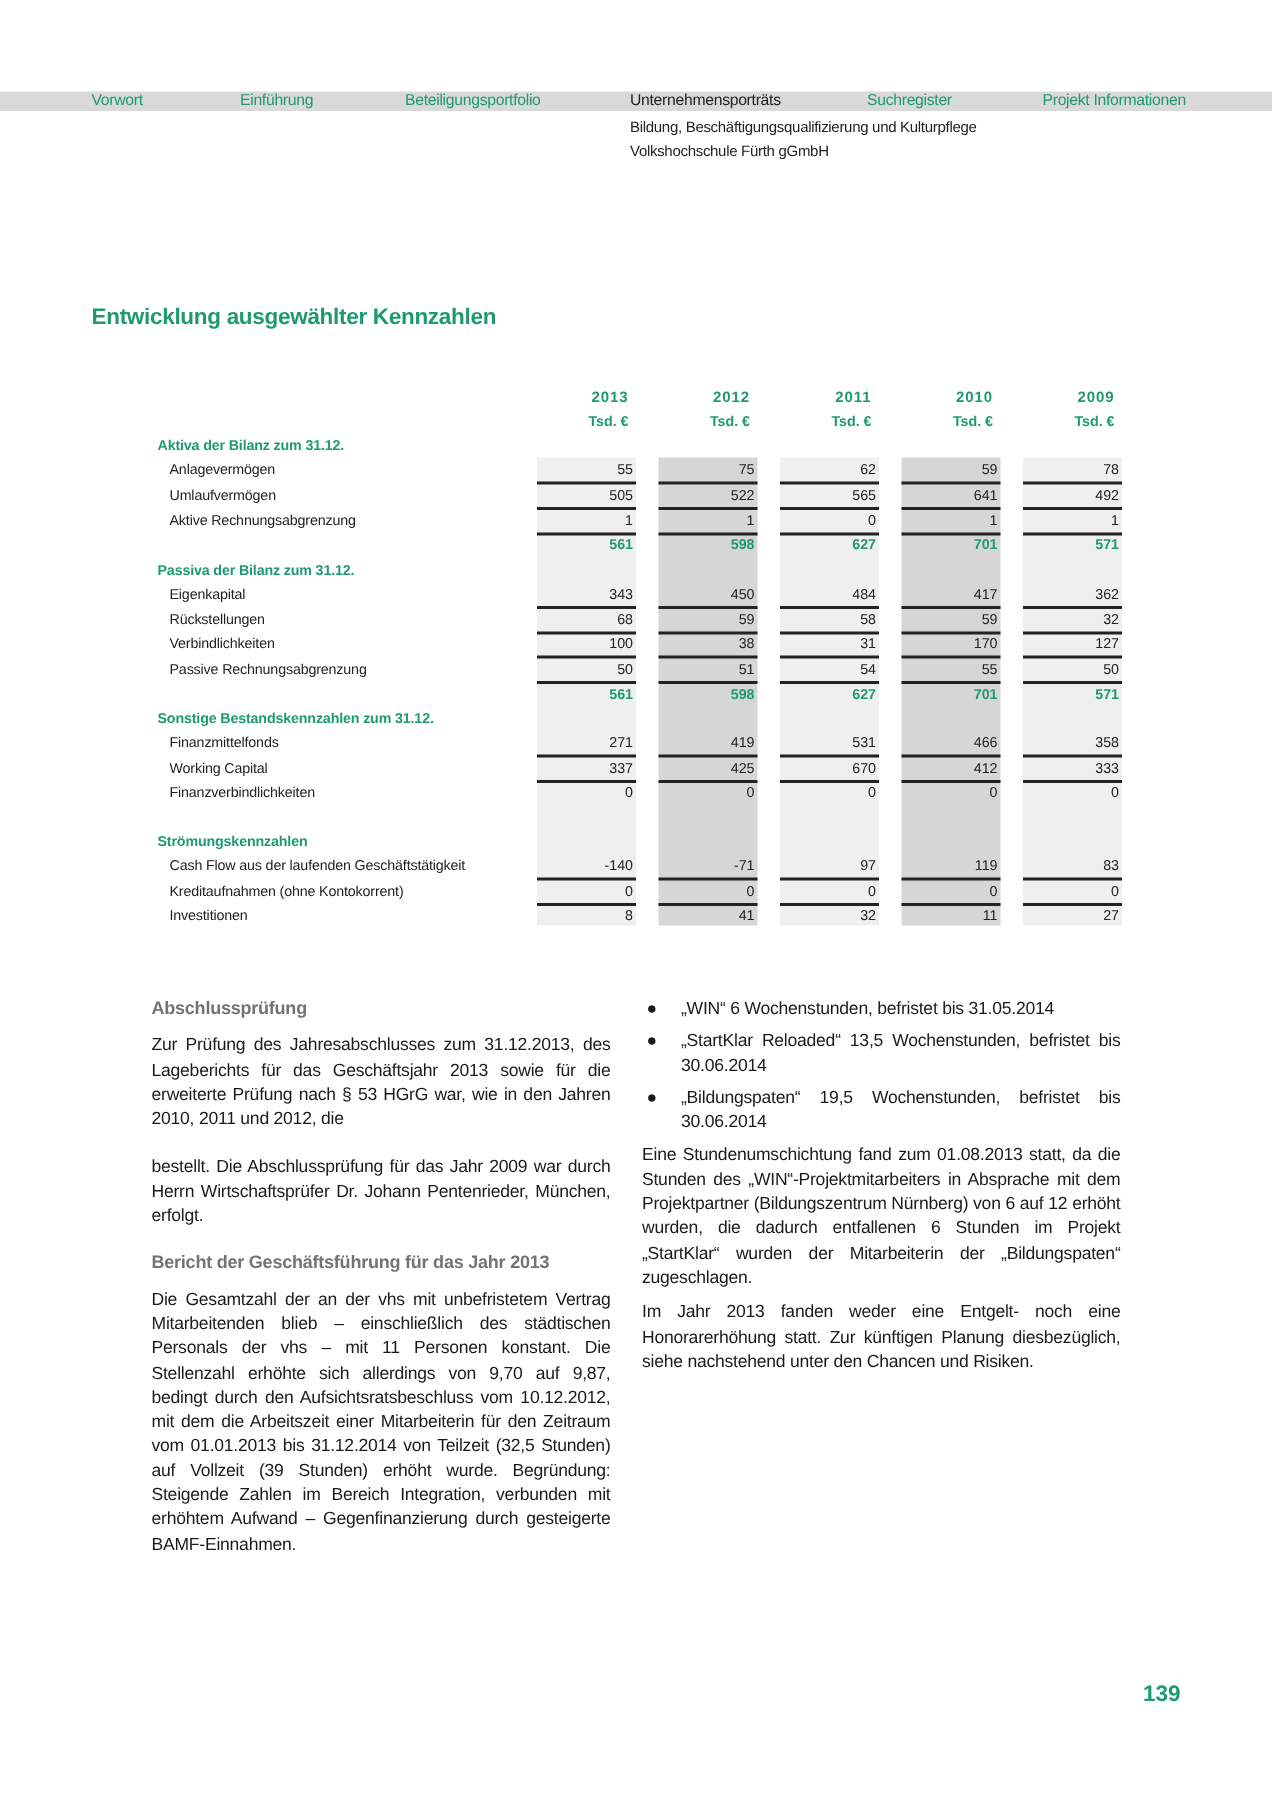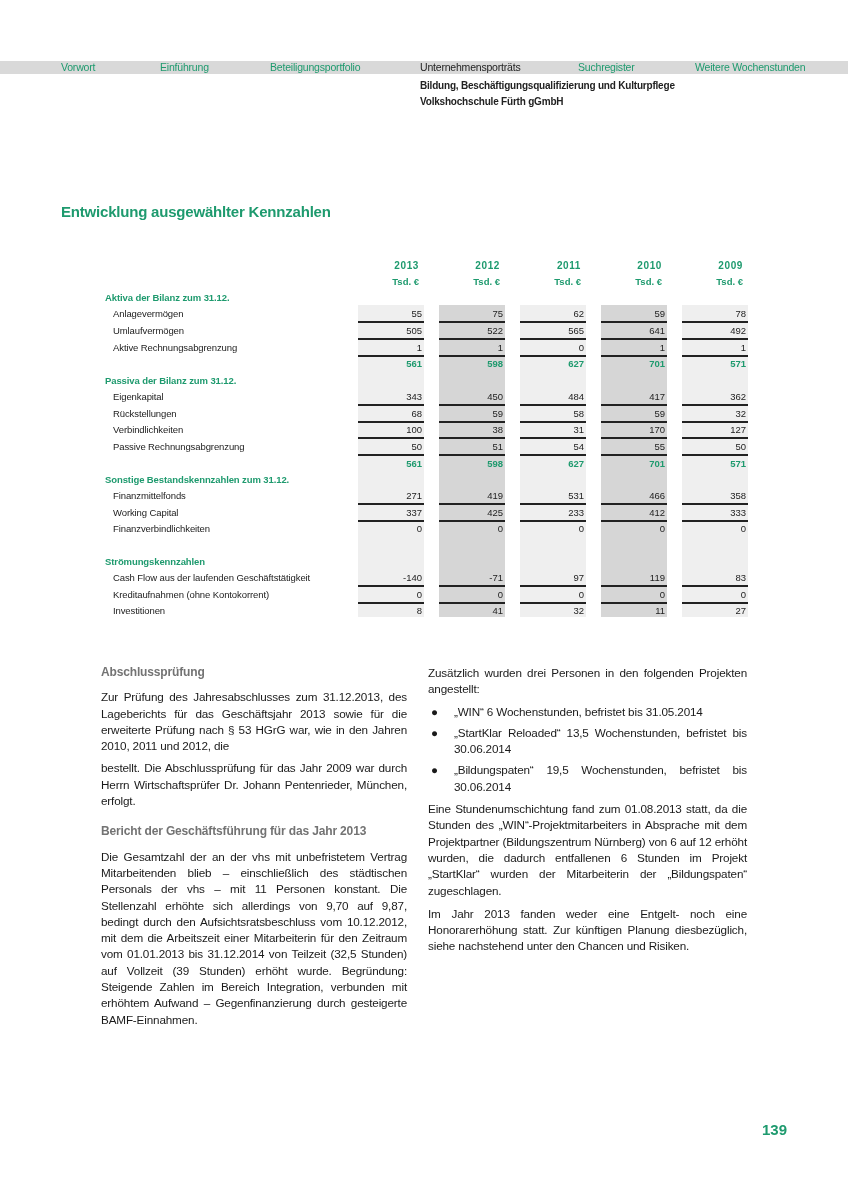--- a/index.html
+++ b/index.html
@@ -1,21 +1,21 @@
 <!DOCTYPE html>
 <html><head>
 <meta charset="utf-8">
 <style>
   html, body { margin:0; padding:0; background:#fff; }
   body { width:848px; height:1200px; position:relative; overflow:hidden;
          font-family:"Liberation Sans", sans-serif; color:#1a1a1a; }
   .topnav { position:absolute; left:0; top:61px; width:848px; height:13px; background:#d9d9d9; }
   .topnav span { position:absolute; top:0; font-size:10.5px; line-height:13px; color:#1e9a6e; letter-spacing:-0.2px; }
   .topnav span.active { color:#222; }
-  .subtitle { position:absolute; left:420px; font-size:10px; color:#222; letter-spacing:-0.2px;font-weight:bold; }
+  .subtitle { position:absolute; left:420px; font-size:10px; color:#222; letter-spacing:-0.2px; }
   h1.title { position:absolute; left:61px; top:203px; margin:0; font-size:15px; font-weight:bold; color:#1e9a6e; letter-spacing:-0.2px; }
 
   .colbg { position:absolute; top:305px; height:312px; width:66px; }
   .colbg.light { background:#efefef; }
   .colbg.dark { background:#d6d6d6; }
 
   .yearhdr { position:absolute; width:66px; text-align:right; font-size:10px; font-weight:bold; color:#1e9a6e; letter-spacing:0.6px; }
   .unithdr { position:absolute; width:66px; text-align:right; font-size:9.5px; font-weight:bold; color:#1e9a6e; }
 
   .sect { position:absolute; left:105px; font-size:9.5px; font-weight:bold; color:#1e9a6e; letter-spacing:-0.1px; }
@@ -35,21 +35,21 @@
 </style>
 </head>
 <body>
 
 <div class="topnav">
   <span style="left:61px">Vorwort</span>
   <span style="left:160px">Einführung</span>
   <span style="left:270px">Beteiligungsportfolio</span>
   <span class="active" style="left:420px">Unternehmensporträts</span>
   <span style="left:578px">Suchregister</span>
-  <span style="left:695px">Weitere Wochenstunden</span>
+  <span style="left:695px">Projekt Informationen</span>
 </div>
 
 <div class="subtitle" style="top:80px">Bildung, Beschäftigungsqualifizierung und Kulturpflege</div>
 <div class="subtitle" style="top:96px">Volkshochschule Fürth gGmbH</div>
 
 <h1 class="title">Entwicklung ausgewählter Kennzahlen</h1>
 
 <div>
 
   <div class="colbg light" style="left:358px"></div>
@@ -139,21 +139,21 @@
   <div class="rowlabel" style="top:490px">Finanzmittelfonds</div>
   <div class="cell" style="left:358px;top:490px">271</div>
   <div class="cell" style="left:439px;top:490px">419</div>
   <div class="cell" style="left:520px;top:490px">531</div>
   <div class="cell" style="left:601px;top:490px">466</div>
   <div class="cell" style="left:682px;top:490px">358</div>
 
   <div class="rowlabel" style="top:507px">Working Capital</div>
   <div class="cell" style="left:358px;top:507px">337</div>
   <div class="cell" style="left:439px;top:507px">425</div>
-  <div class="cell" style="left:520px;top:507px">233</div>
+  <div class="cell" style="left:520px;top:507px">670</div>
   <div class="cell" style="left:601px;top:507px">412</div>
   <div class="cell" style="left:682px;top:507px">333</div>
 
   <div class="rowlabel" style="top:523px">Finanzverbindlichkeiten</div>
   <div class="cell" style="left:358px;top:523px">0</div>
   <div class="cell" style="left:439px;top:523px">0</div>
   <div class="cell" style="left:520px;top:523px">0</div>
   <div class="cell" style="left:601px;top:523px">0</div>
   <div class="cell" style="left:682px;top:523px">0</div>
 
@@ -234,28 +234,27 @@
       <div class="rule" style="left: 358px; top: 602px;"></div>
       <div class="rule" style="left: 439px; top: 602px;"></div>
       <div class="rule" style="left: 520px; top: 602px;"></div>
       <div class="rule" style="left: 601px; top: 602px;"></div>
       <div class="rule" style="left: 682px; top: 602px;"></div>
     </div>
 </div>
 
 <div class="col-text" style="left:101px;top:664px;width:306px">
   <h2 class="sub">Abschlussprüfung</h2>
-  <p style="margin-bottom:6px">Zur Prüfung des Jahresabschlusses zum 31.12.2013, des Lageberichts für das Geschäftsjahr 2013 sowie für die erweiterte Prüfung nach § 53 HGrG war, wie in den Jahren 2010, 2011 und 2012, die</p>
+  <p style="margin-bottom:16px">Zur Prüfung des Jahresabschlusses zum 31.12.2013, des Lageberichts für das Geschäftsjahr 2013 sowie für die erweiterte Prüfung nach § 53 HGrG war, wie in den Jahren 2010, 2011 und 2012, die</p>
   <p style="margin-bottom:14px">bestellt. Die Abschlussprüfung für das Jahr 2009 war durch Herrn Wirtschaftsprüfer Dr. Johann Pentenrieder, München, erfolgt.</p>
   <h2 class="sub">Bericht der Geschäftsführung für das Jahr 2013</h2>
   <p>Die Gesamtzahl der an der vhs mit unbefristetem Vertrag Mitarbeitenden blieb – einschließlich des städtischen Personals der vhs – mit 11 Personen konstant. Die Stellenzahl erhöhte sich allerdings von 9,70 auf 9,87, bedingt durch den Aufsichtsratsbeschluss vom 10.12.2012, mit dem die Arbeitszeit einer Mitarbeiterin für den Zeitraum vom 01.01.2013 bis 31.12.2014 von Teilzeit (32,5 Stunden) auf Vollzeit (39 Stunden) erhöht wurde. Begründung: Steigende Zahlen im Bereich Integration, verbunden mit erhöhtem Aufwand – Gegenfinanzierung durch gesteigerte BAMF-Einnahmen.</p>
 </div>
 
 <div class="col-text" style="left:428px;top:665px;width:319px">
-  <p style="margin-bottom:6px">Zusätzlich wurden drei Personen in den folgenden Projekten angestellt:</p>
   <ul class="bullets">
     <li><span class="dot">●</span><span>„WIN“ 6 Wochenstunden, befristet bis 31.05.2014</span></li>
     <li><span class="dot">●</span><span>„StartKlar Reloaded“ 13,5 Wochenstunden, befristet bis 30.06.2014</span></li>
     <li><span class="dot">●</span><span>„Bildungspaten“ 19,5 Wochenstunden, befristet bis 30.06.2014</span></li>
   </ul>
   <p>Eine Stundenumschichtung fand zum 01.08.2013 statt, da die Stunden des „WIN“-Projektmitarbeiters in Absprache mit dem Projektpartner (Bildungszentrum Nürnberg) von 6 auf 12 erhöht wurden, die dadurch entfallenen 6 Stunden im Projekt „StartKlar“ wurden der Mitarbeiterin der „Bildungspaten“ zugeschlagen.</p>
   <p>Im Jahr 2013 fanden weder eine Entgelt- noch eine Honorarerhöhung statt. Zur künftigen Planung diesbezüglich, siehe nachstehend unter den Chancen und Risiken.</p>
 </div>
 
 <div class="pagenum">139</div>

